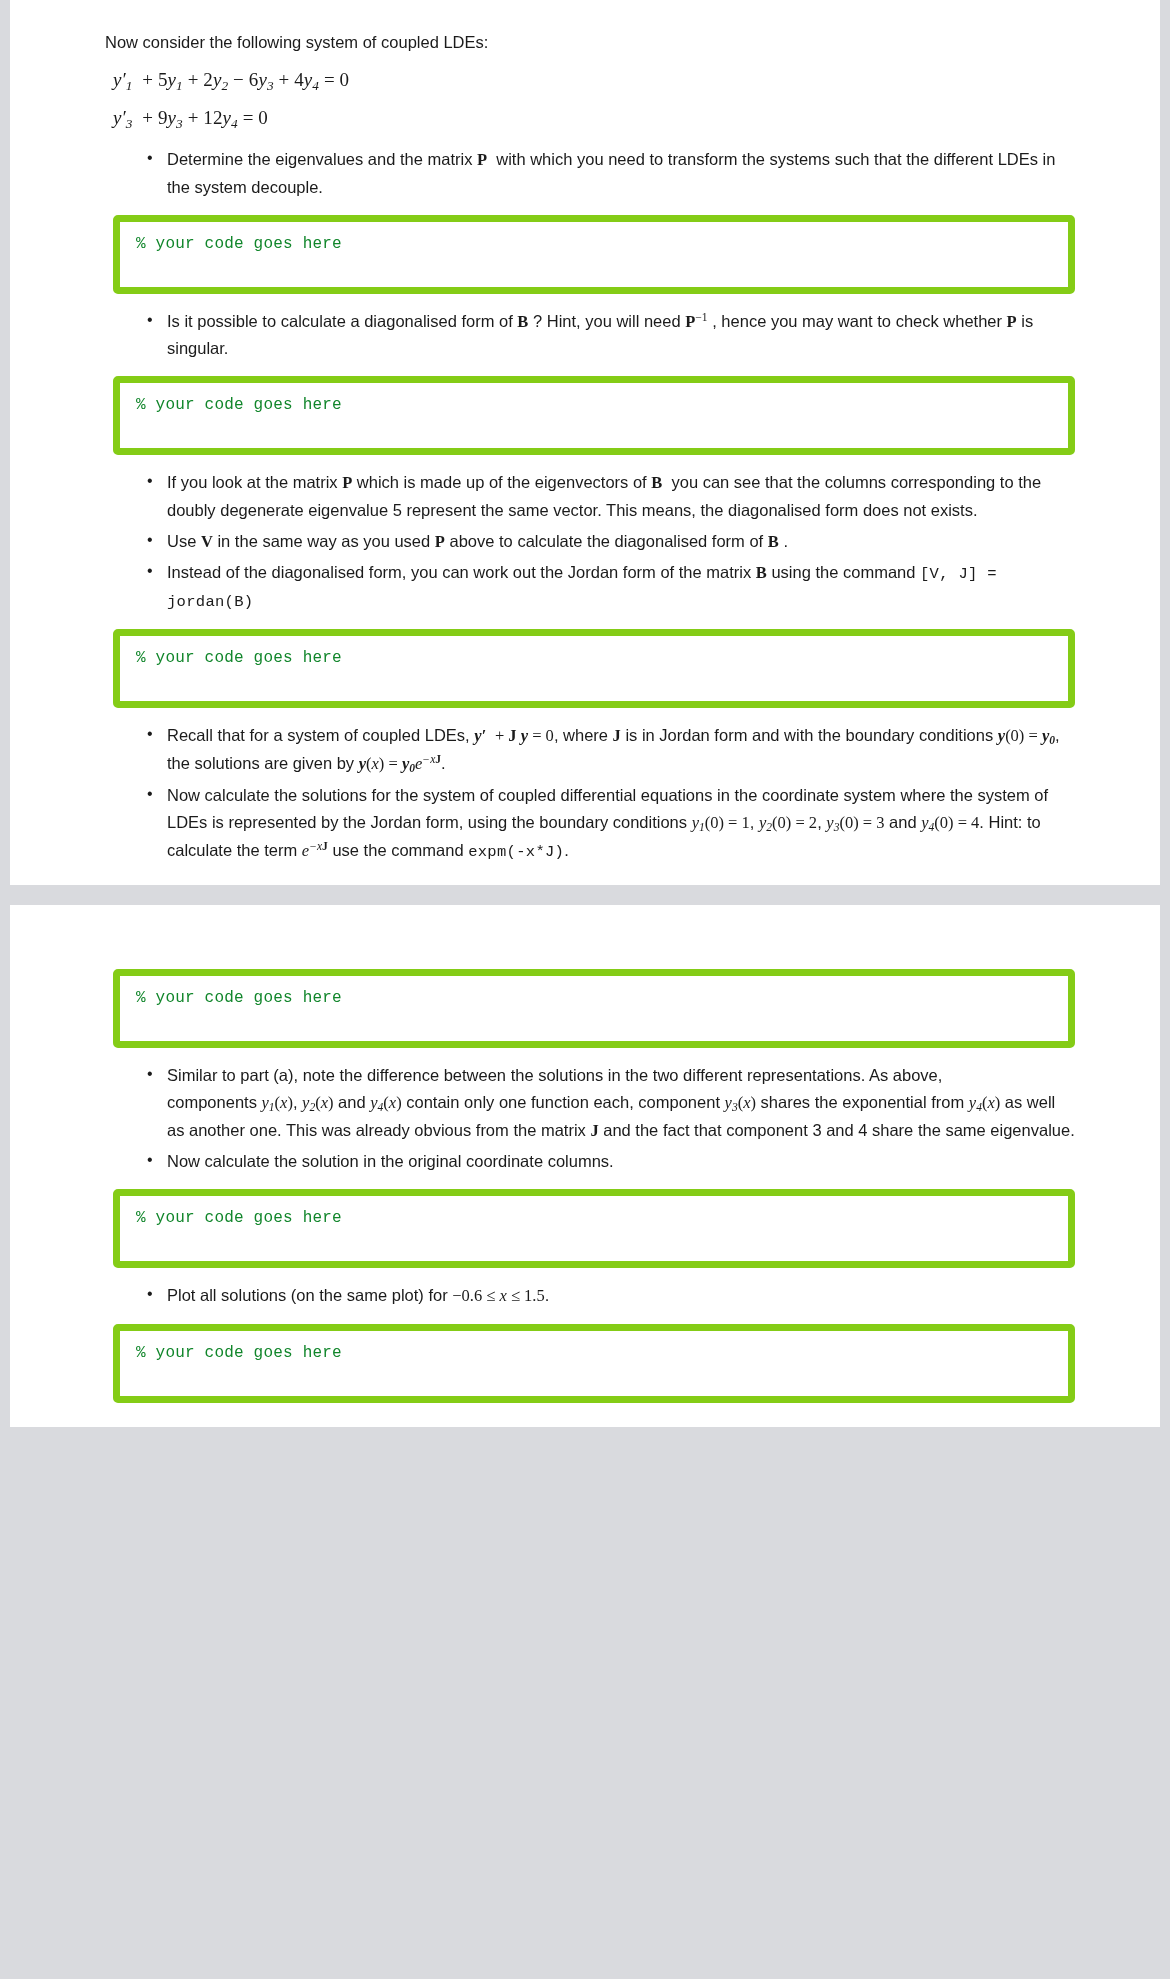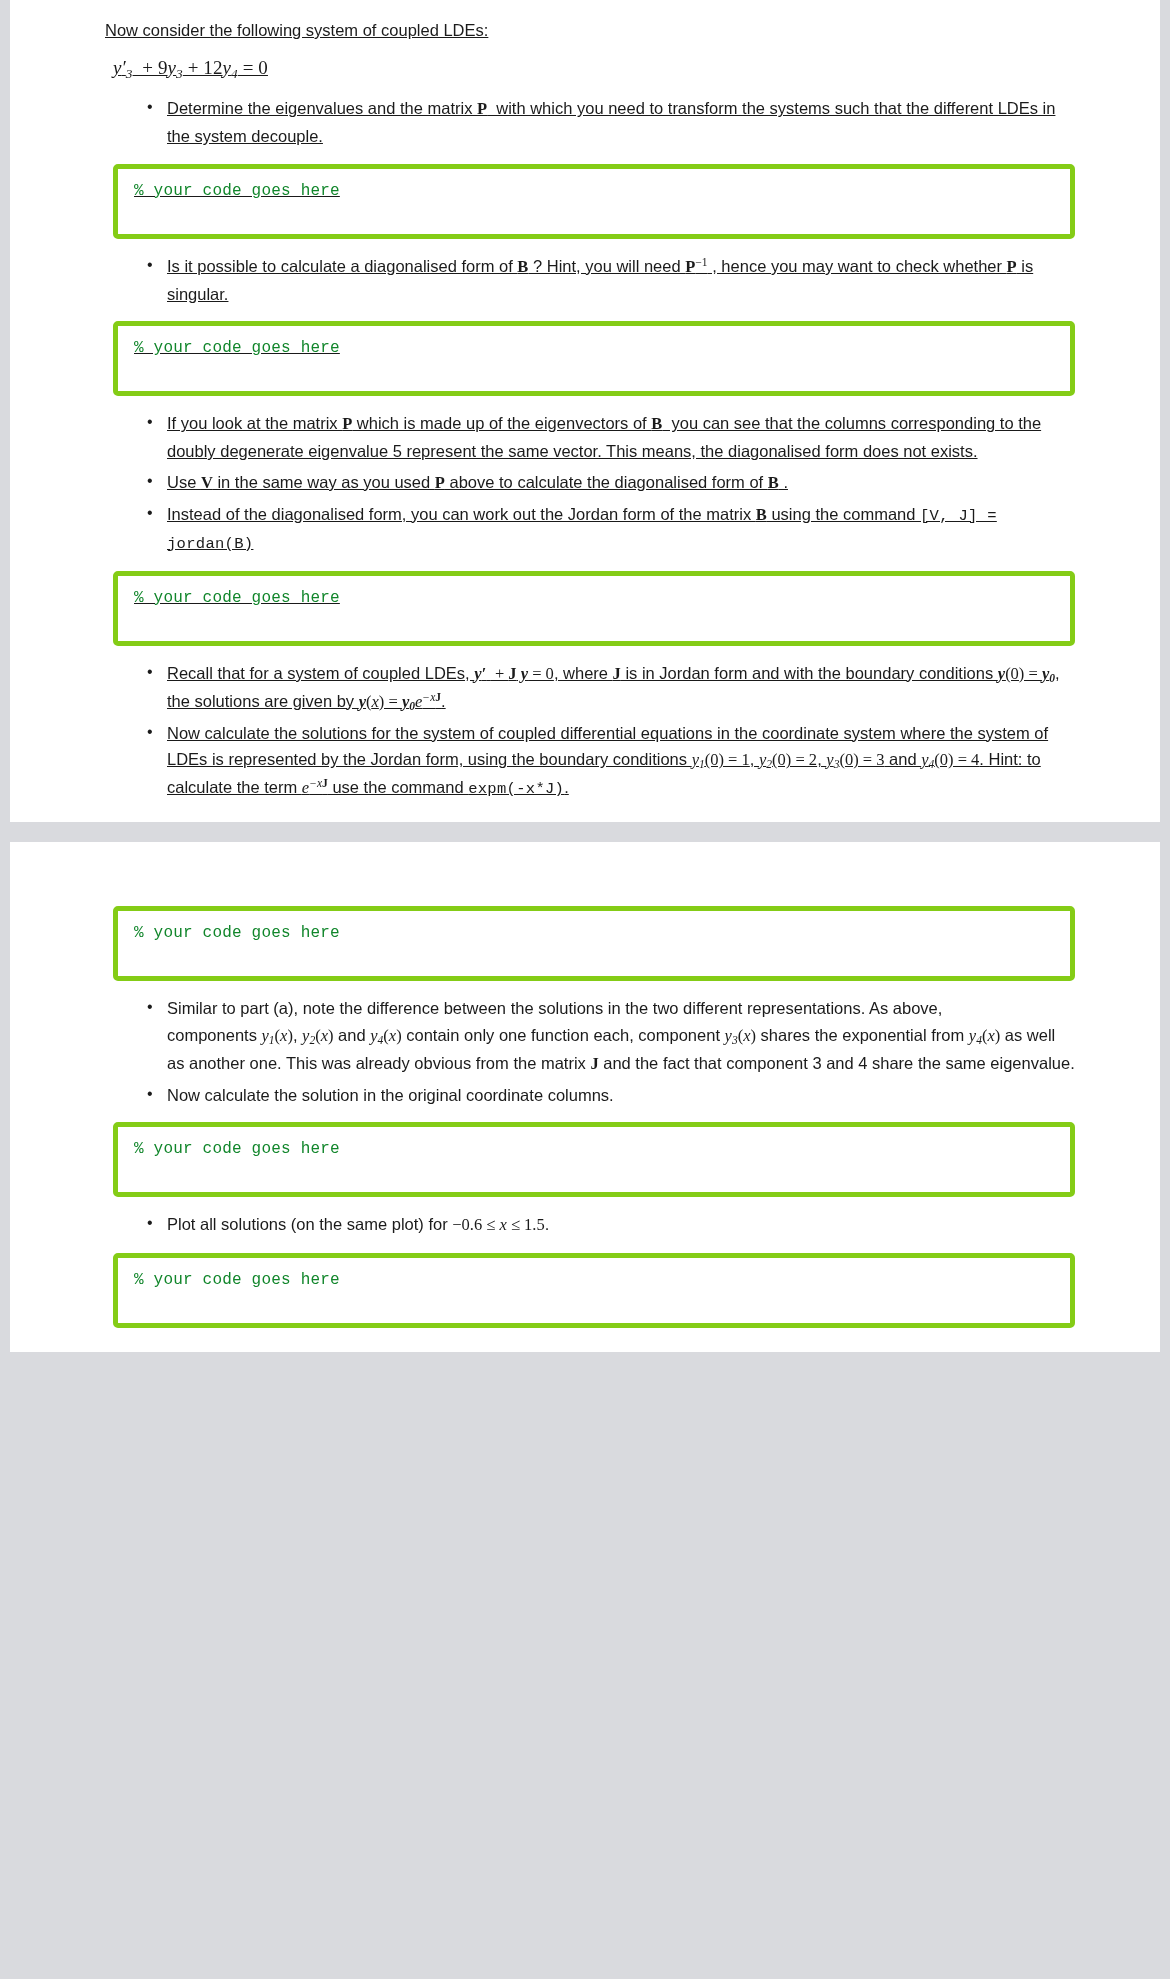--- a/index.html
+++ b/index.html
@@ -10,21 +10,21 @@
     font-family:"Liberation Sans", sans-serif;
     color:#1a1a1a;
     overflow:hidden;
   }
   .page {
     background:#ffffff;
     margin:0 10px;
     padding:0 0 10px 0;
     position:relative;
   }
-  .page.first { padding-top:0;text-decoration:underline; }
+  .page.first { padding-top:12px; }
   .gap { height:20px; background:#d9dade; }
   .content { padding:0 85px 0 95px; }
 
   .para {
     font-size:16.5px;
     line-height:1.5;
     margin:12px 0 14px 0;
     color:#1b1b1b;
   }
   .m { font-family:"Liberation Serif", serif; font-style:italic; }
@@ -59,21 +59,21 @@
   ul.tasks li::before {
     content:"\2022";
     position:absolute;
     left:-20px;
     top:-1px;
     font-size:16px;
     color:#1b1b1b;
   }
   .codebox {
     background:#ffffff;
-    border:5px solid #84cc16;
+    border:7px solid #84cc16;
     border-radius:5px;
     margin:14px 0 14px 8px;
     padding:13px 16px 34px 16px;
     min-height:72px;
   }
   .codebox .codetext {
     font-family:"Liberation Mono", monospace;
     font-size:16px;
     color:#11862b;
     white-space:pre;
@@ -93,20 +93,27 @@
 </head>
 <body>
 
 <div class="page first">
   <div class="partial-top"></div>
   <div class="content">
 
     <p class="para">Now consider the following system of coupled LDEs:</p>
 
     <div class="eq">
+      <span class="m">y</span><span class="prime">′</span><sub class="m">1</sub>
+      &nbsp;+ 5<span class="m">y</span><sub class="m">1</sub>
+      + 2<span class="m">y</span><sub class="m">2</sub>
+      − 6<span class="m">y</span><sub class="m">3</sub>
+      + 4<span class="m">y</span><sub class="m">4</sub> = 0
+    </div>
+    <div class="eq">
       <span class="m">y</span><span class="prime">′</span><sub class="m">3</sub>
       &nbsp;+ 9<span class="m">y</span><sub class="m">3</sub>
       + 12<span class="m">y</span><sub class="m">4</sub> = 0
     </div>
 
 
     <ul class="tasks">
       <li>
         Determine the eigenvalues and the matrix&nbsp;<span class="vec">P</span>&nbsp;
         with which you need to transform the systems such that the different LDEs in the system decouple.

